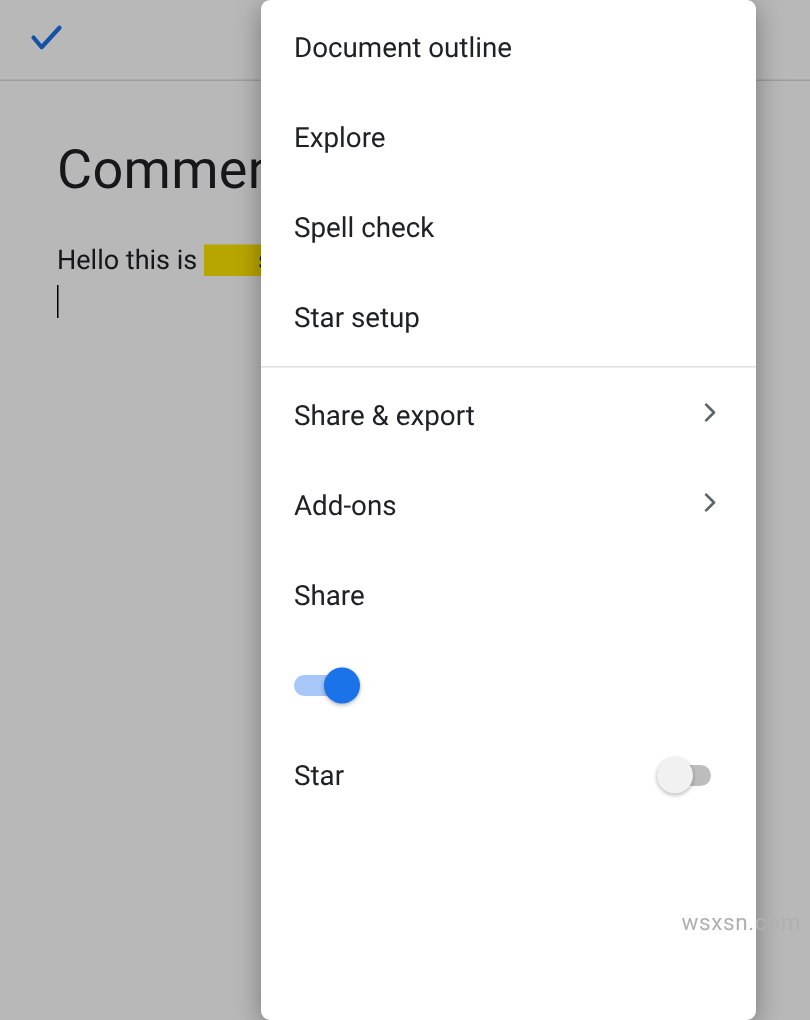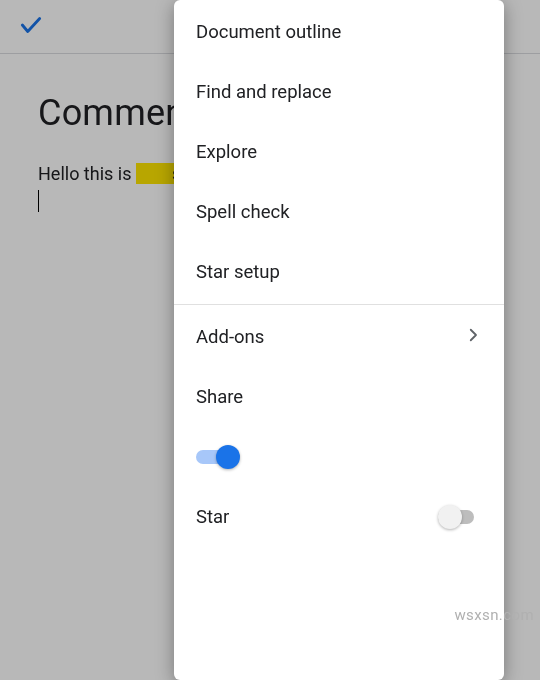--- a/index.html
+++ b/index.html
@@ -84,32 +84,35 @@
     </div>
   </div>
 
   <div class="scrim"></div>
 
   <div class="menu" id="menu">
       <div class="menu-item">
         <span class="label">Document outline</span>
       </div>
       <div class="menu-item">
-        <span class="label">Find and replace</span>
-      </div>
-      <div class="menu-item">
         <span class="label">Explore</span>
       </div>
       <div class="menu-item">
         <span class="label">Spell check</span>
       </div>
       <div class="menu-item">
         <span class="label">Star setup</span>
       </div>
       <div class="divider"></div>
+      <div class="menu-item">
+        <span class="label">Share &amp; export</span>
+        <span class="chevron"><svg viewBox="0 0 24 24" fill="none" stroke="#5f6368" stroke-width="2.4" stroke-linecap="round" stroke-linejoin="round">
+            <polyline points="9 5 16 12 9 19"></polyline>
+          </svg></span>
+      </div>
       <div class="menu-item">
         <span class="label">Add-ons</span>
         <span class="chevron"><svg viewBox="0 0 24 24" fill="none" stroke="#5f6368" stroke-width="2.4" stroke-linecap="round" stroke-linejoin="round">
             <polyline points="9 5 16 12 9 19"></polyline>
           </svg></span>
       </div>
       <div class="menu-item">
         <span class="label">Share</span>
       </div>
       <div class="menu-item">

